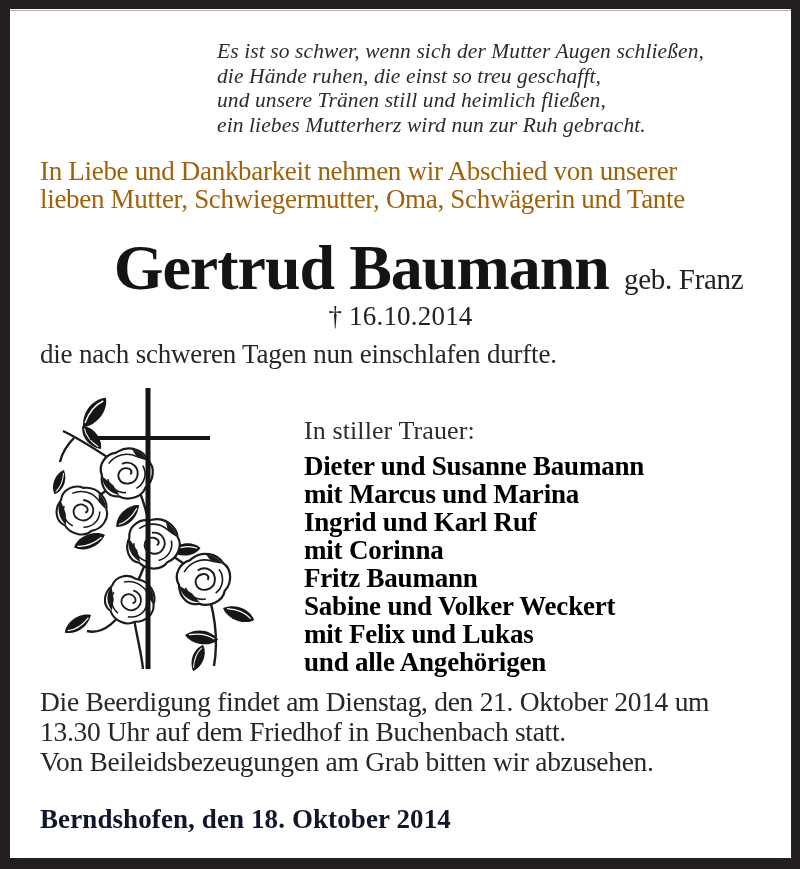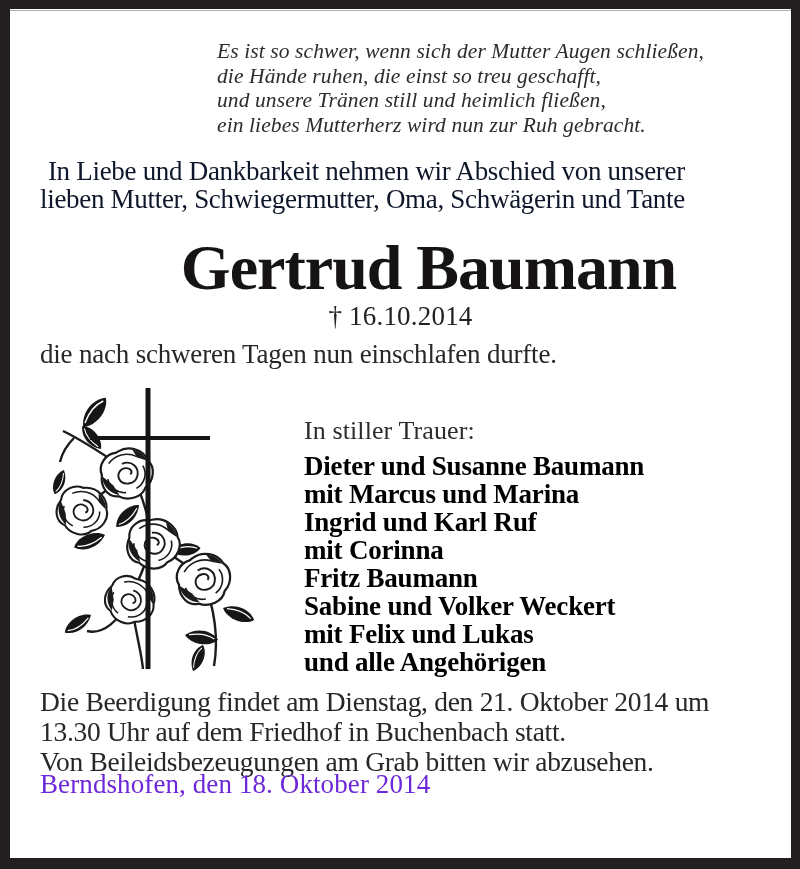--- a/index.html
+++ b/index.html
@@ -43,22 +43,21 @@
     white-space: nowrap;
   }
   .intro {
     position: absolute;
     left: 30px;
     top: 148px;
     font-size: 27px;
     line-height: 28px;
     letter-spacing: -0.3px;
     white-space: nowrap;
-    color: #0f172a;
-    text-align: right;
+    color: #a16207;
   }
   .name-line {
     position: absolute;
     left: 0;
     top: 224px;
     width: 781px;
     display: flex;
     justify-content: center;
     align-items: baseline;
     gap: 15px;
@@ -133,26 +132,27 @@
     top: 678px;
     font-size: 27.5px;
     line-height: 30px;
     letter-spacing: -0.3px;
     white-space: nowrap;
     color: #272727;
   }
   .place-date {
     position: absolute;
     left: 30px;
-    top: 760px;
+    top: 795px;
     font-size: 27px;
     line-height: 30px;
     letter-spacing: 0.1px;
     white-space: nowrap;
-    color: #6d28d9;
+    color: #0f172a;
+    font-weight: bold;
   }
 </style>
 </head>
 <body>
 
 <div class="sheet">
   <div class="scan-line"></div>
 
   <div class="poem">
     <div>Es ist so schwer, wenn sich der Mutter Augen schließen,</div>
@@ -161,20 +161,21 @@
     <div>ein liebes Mutterherz wird nun zur Ruh gebracht.</div>
   </div>
 
   <div class="intro">
     <div>In Liebe und Dankbarkeit nehmen wir Abschied von unserer</div>
     <div>lieben Mutter, Schwiegermutter, Oma, Schwägerin und Tante</div>
   </div>
 
   <div class="name-line">
     <span class="deceased-name">Gertrud Baumann</span>
+    <span class="maiden-name">geb. Franz</span>
   </div>
 
   <div class="dates-line">
     <span>† 16.10.2014</span>
   </div>
 
   <div class="closing-line">die nach schweren Tagen nun einschlafen durfte.</div>
 
   <svg class="artwork" viewBox="0 0 242 292" xmlns="http://www.w3.org/2000/svg">
     <defs>

